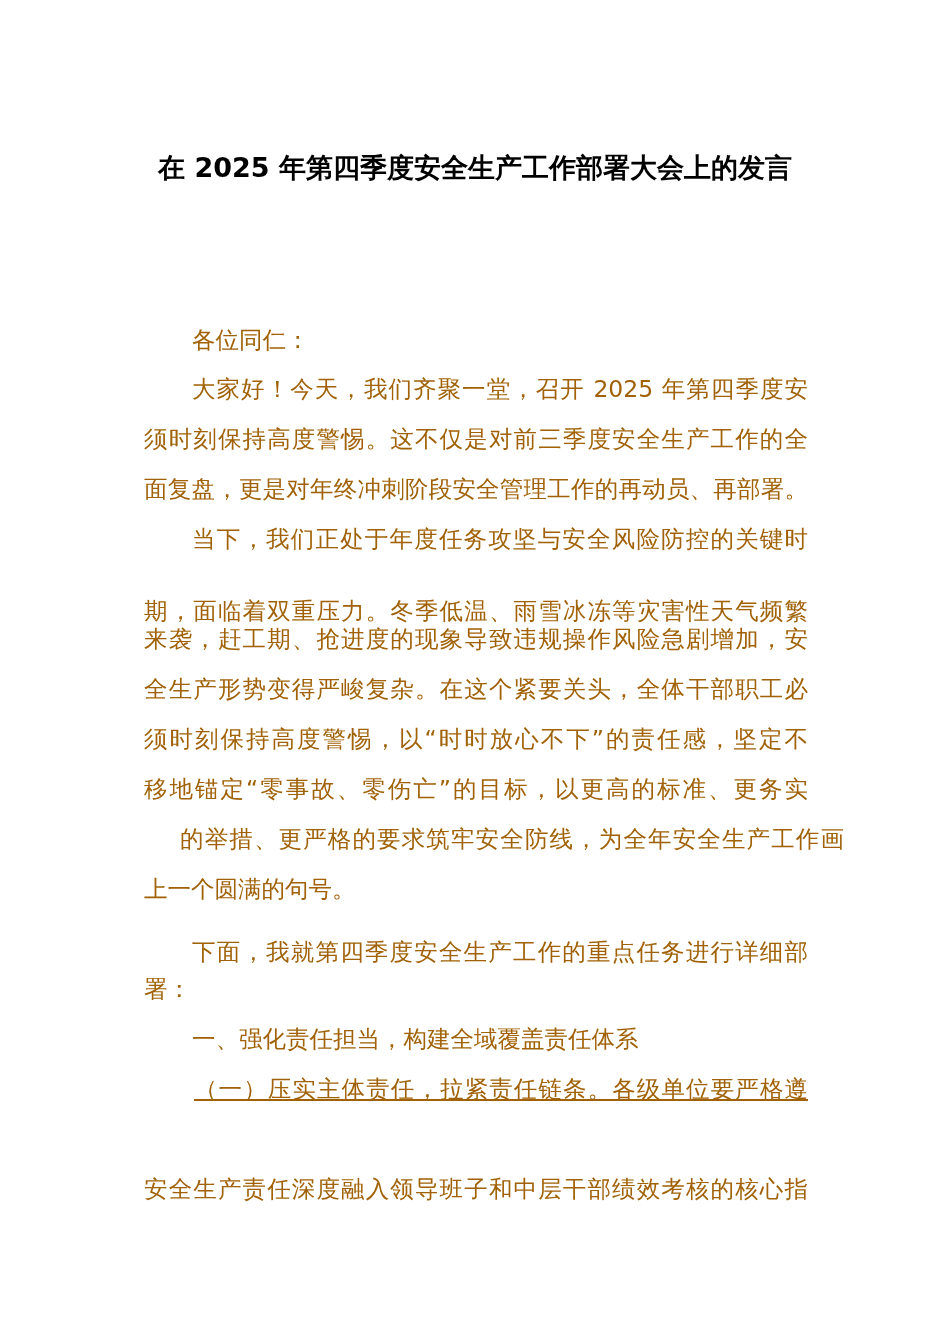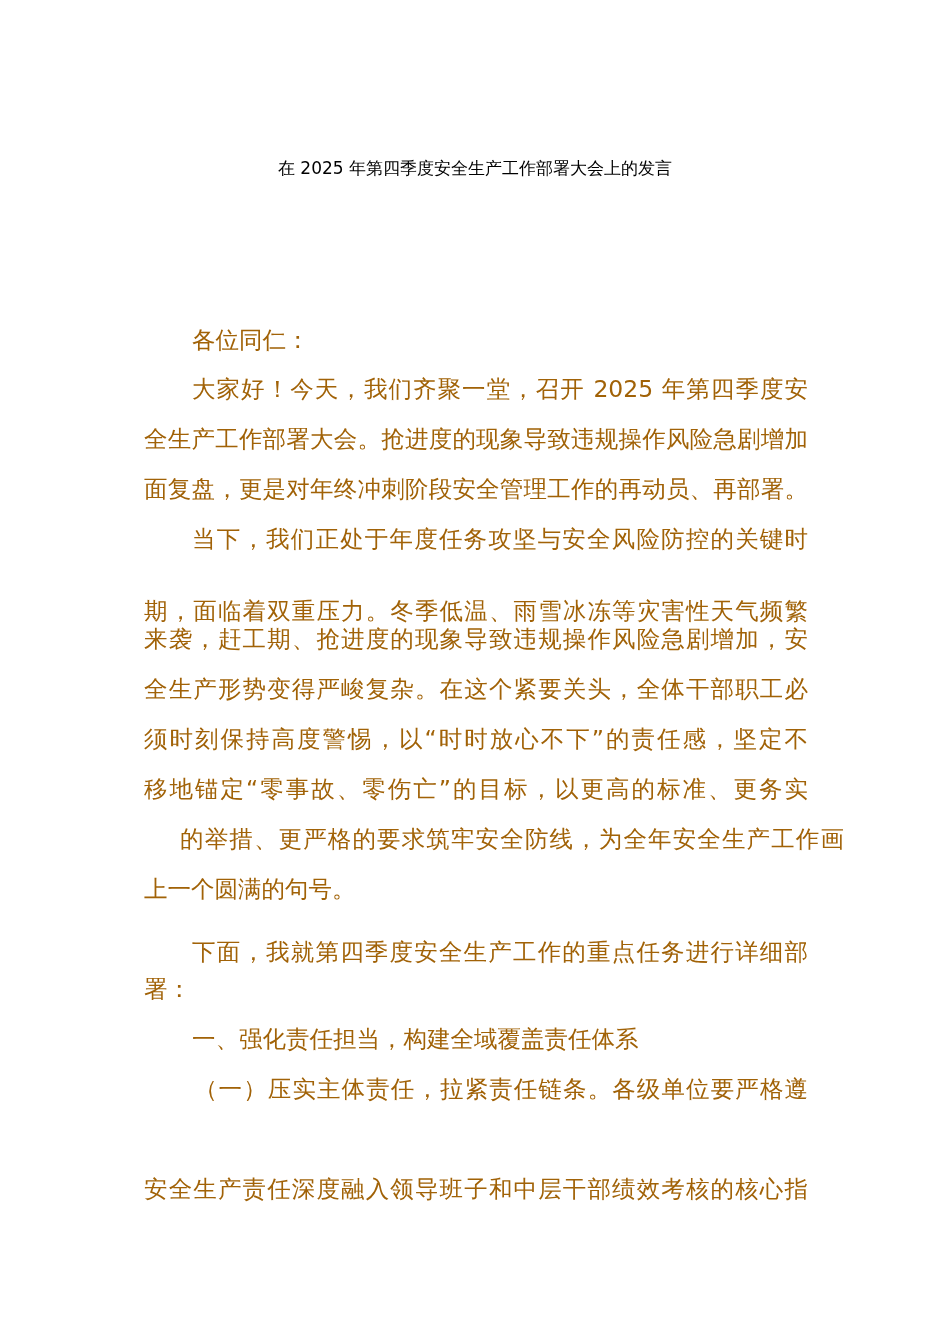--- a/index.html
+++ b/index.html
@@ -22,22 +22,22 @@
       width: 950px;
       height: 1344px;
       background: #ffffff;
     }
     .title {
       position: absolute;
       left: 0;
       width: 950px;
       top: 150px;
       text-align: center;
-      font-size: 17px;
-      font-weight: normal;
+      font-size: 27px;
+      font-weight: bold;
       line-height: 36px;
       color: #000000;
       letter-spacing: 0px;
     }
     .line {
       position: absolute;
       left: 144px;
       width: 664px;
       font-size: 23.5px;
       line-height: 36px;
@@ -61,33 +61,33 @@
 </head>
 <body>
 
 <div class="page">
 
   <div class="title" style="top:150px;">在 2025 年第四季度安全生产工作部署大会上的发言</div>
 
   <div class="line indent last" style="top:322px;">各位同仁：</div>
 
   <div class="line indent" style="top:371px;">大家好！今天，我们齐聚一堂，召开 2025 年第四季度安</div>
-  <div class="line" style="top:421px;">全生产工作部署大会。抢进度的现象导致违规操作风险急剧增加</div>
+  <div class="line" style="top:421px;">须时刻保持高度警惕。这不仅是对前三季度安全生产工作的全</div>
   <div class="line" style="top:471px;">面复盘，更是对年终冲刺阶段安全管理工作的再动员、再部署。</div>
 
   <div class="line indent" style="top:521px;">当下，我们正处于年度任务攻坚与安全风险防控的关键时</div>
   <div class="line" style="top:593px;">期，面临着双重压力。冬季低温、雨雪冰冻等灾害性天气频繁</div>
   <div class="line" style="top:621px;">来袭，赶工期、抢进度的现象导致违规操作风险急剧增加，安</div>
   <div class="line" style="top:671px;">全生产形势变得严峻复杂。在这个紧要关头，全体干部职工必</div>
   <div class="line" style="top:721px;">须时刻保持高度警惕，以“时时放心不下”的责任感，坚定不</div>
   <div class="line" style="top:771px;">移地锚定“零事故、零伤亡”的目标，以更高的标准、更务实</div>
   <div class="line" style="top:821px;margin-left:36px;">的举措、更严格的要求筑牢安全防线，为全年安全生产工作画</div>
   <div class="line last" style="top:871px;">上一个圆满的句号。</div>
 
   <div class="line indent" style="top:921px;margin-top:13px;">下面，我就第四季度安全生产工作的重点任务进行详细部</div>
   <div class="line last" style="top:971px;">署：</div>
 
   <div class="line indent last" style="top:1021px;">一、强化责任担当，构建全域覆盖责任体系</div>
 
-  <div class="line indent-paren" style="top:1071px;">（一）压实主体责任，拉紧责任链条。各级单位要严格遵</div>
+  <div class="line indent-paren" style="top:1071px;text-decoration:underline;">（一）压实主体责任，拉紧责任链条。各级单位要严格遵</div>
   <div class="line" style="top:1171px;">安全生产责任深度融入领导班子和中层干部绩效考核的核心指</div>
 
 </div>
 
 </body></html>

